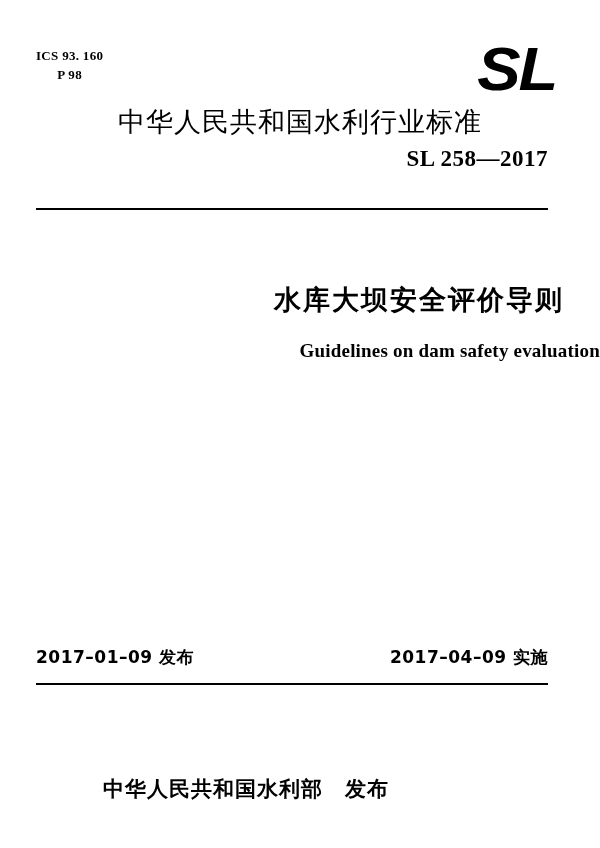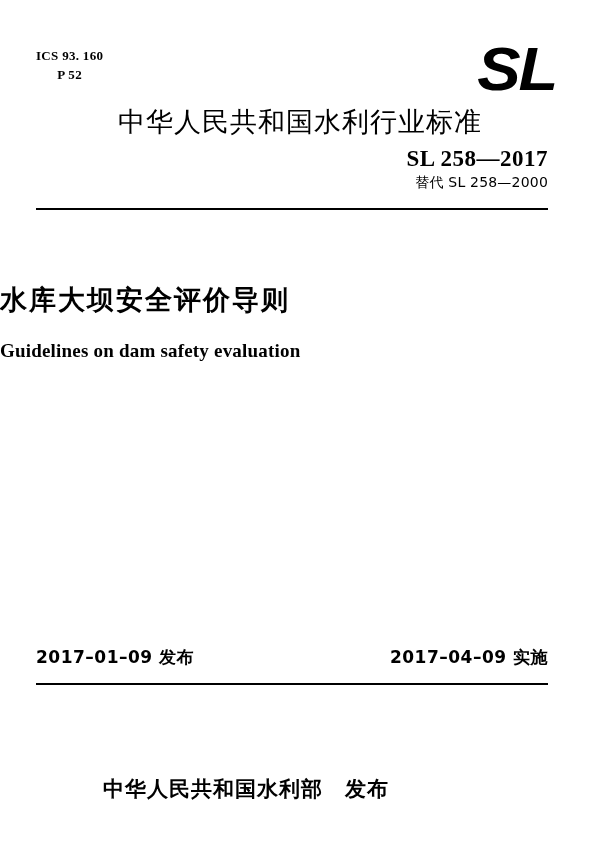--- a/index.html
+++ b/index.html
@@ -101,32 +101,32 @@
   }
   .rule-top { top: 208px; }
   .rule-bottom { top: 683px; }
 
   
   .main-title {
     position: absolute;
     top: 282px;
     left: 0;
     width: 564px;
-    text-align: left;
+    text-align: right;
     font-family: "DejaVu Sans", sans-serif;
     font-weight: bold;
     font-size: 27px;
     letter-spacing: 2px;
   }
   .main-title-en {
     position: absolute;
     top: 340px;
     left: 0;
     width: 600px;
-    text-align: left;
+    text-align: right;
     font-family: "Liberation Serif", serif;
     font-weight: bold;
     font-size: 19px;
     letter-spacing: 0.2px;
   }
 
   
   .dates {
     position: absolute;
     top: 646px;
@@ -158,28 +158,27 @@
   }
 </style>
 </head>
 <body>
 
 <div class="page">
 
   <div class="header-row">
     <div class="ics-block">
       <div class="ics-line">ICS 93. 160</div>
-      <div class="ics-line">P 52</div>
+      <div class="ics-line">P 98</div>
     </div>
     <div class="sl-logo">SL</div>
   </div>
 
   <div class="std-org">中华人民共和国水利行业标准</div>
   <div class="std-code">SL 258—2017</div>
-  <div class="std-replaces">替代 SL 258—2000</div>
 
   <div class="rule rule-top"></div>
 
   <div class="main-title">水库大坝安全评价导则</div>
   <div class="main-title-en">Guidelines on dam safety evaluation</div>
 
   <div class="dates">
     <div class="date-item">2017–01–09 发布</div>
     <div class="date-item">2017–04–09 实施</div>
   </div>

